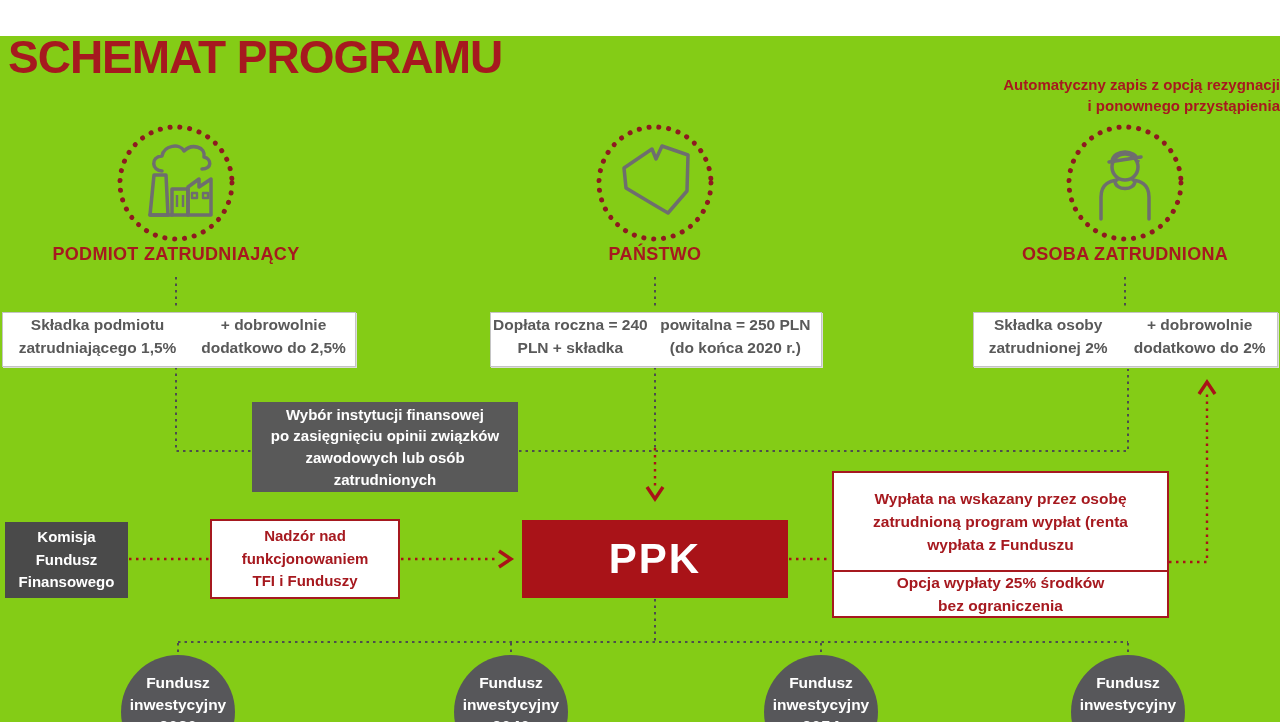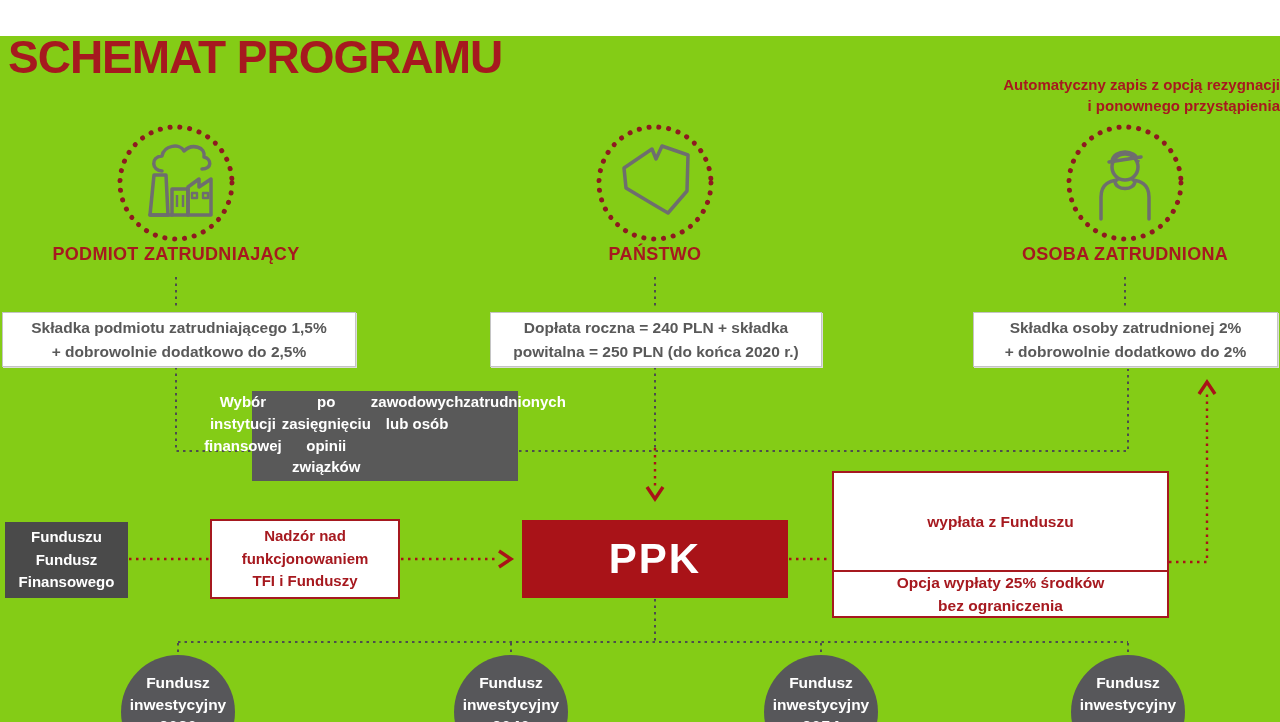--- a/index.html
+++ b/index.html
@@ -13,26 +13,26 @@
   
   .top-note{left:950px;top:38px;width:330px;text-align:right;color:#A6191F;font-size:15px;line-height:1.4;}
   
   .actor-circle{width:120px;height:120px;}
   .c1{left:116px;top:87px;} .c2{left:595px;top:87px;} .c3{left:1065px;top:87px;}
   
   .actor-label{top:208px;text-align:center;color:#A6191F;font-size:18px;letter-spacing:.3px;}
   .l1{left:16px;width:320px;} .l2{left:495px;width:320px;} .l3{left:965px;width:320px;}
   
   .contrib{top:276px;height:53px;background:#fff;border:1px solid #c4c4c4;box-shadow:1px 1px 0 #dcdcdc;
-    display:flex;flex-direction:column;justify-content:center;text-align:center;
+    display:flex;flex-direction:row;justify-content:center;text-align:center;
     color:#595959;font-size:15.5px;line-height:1.5;z-index:2;}
   .b1{left:2px;width:352px;} .b2{left:490px;width:330px;} .b3{left:973px;width:303px;}
   
-  .institution{left:252px;top:355px;width:266px;height:90px;background:#595959;color:#fff;
-    display:flex;justify-content:center;text-align:center;
+  .institution{left:252px;top:366px;width:266px;height:90px;background:#595959;color:#fff;
+    display:flex;flex-direction:column;justify-content:center;text-align:center;
     font-size:15px;line-height:1.45;z-index:2;}
   
   .knf{left:5px;top:486px;width:123px;height:76px;background:#4A4A4A;color:#fff;
     display:flex;flex-direction:column;justify-content:center;text-align:center;
     font-size:15px;line-height:1.5;z-index:2;}
   
   .supervision{left:210px;top:483px;width:190px;height:80px;background:#fff;border:2px solid #A6191F;
     color:#A6191F;display:flex;flex-direction:column;justify-content:center;text-align:center;
     font-size:15px;line-height:1.5;box-sizing:border-box;z-index:2;}
   
@@ -135,33 +135,35 @@
     </div>
 
   <div class="abs institution">
       <div>Wybór instytucji finansowej</div>
       <div>po zasięgnięciu opinii  związków</div>
       <div>zawodowych lub osób</div>
       <div>zatrudnionych</div>
     </div>
 
   <div class="abs knf">
-      <div>Funduszu</div>
+      <div>Komisja</div>
       <div>Fundusz</div>
       <div>Finansowego</div>
     </div>
   <div class="abs supervision">
       <div>Nadzór nad</div>
       <div>funkcjonowaniem</div>
       <div>TFI i Funduszy</div>
     </div>
 
   <div class="abs ppk">PPK</div>
 
   <div class="abs payout payout-main">
+      <div>Wypłata na wskazany przez osobę</div>
+      <div>zatrudnioną program wypłat (renta</div>
       <div>wypłata z Funduszu</div>
     </div>
   <div class="abs payout payout-option">
       <div>Opcja wypłaty 25% środków</div>
       <div>bez ograniczenia</div>
     </div>
 
   <div class="abs fund f1">
     <div>
         <div>Fundusz</div>

